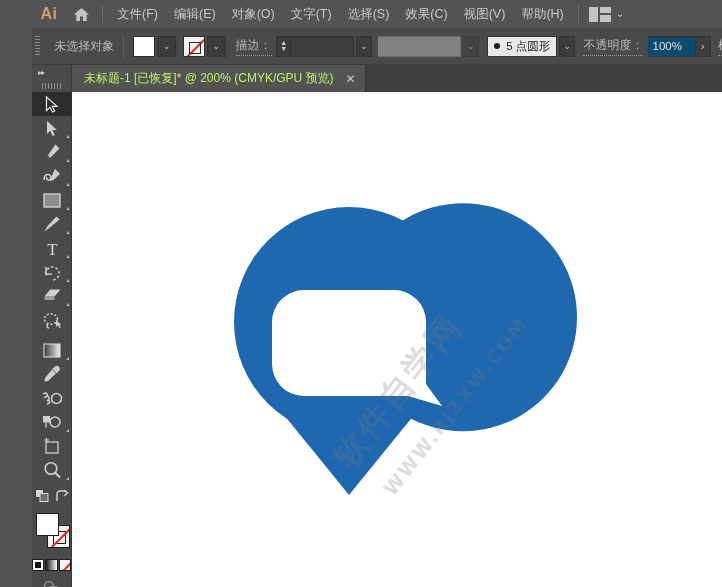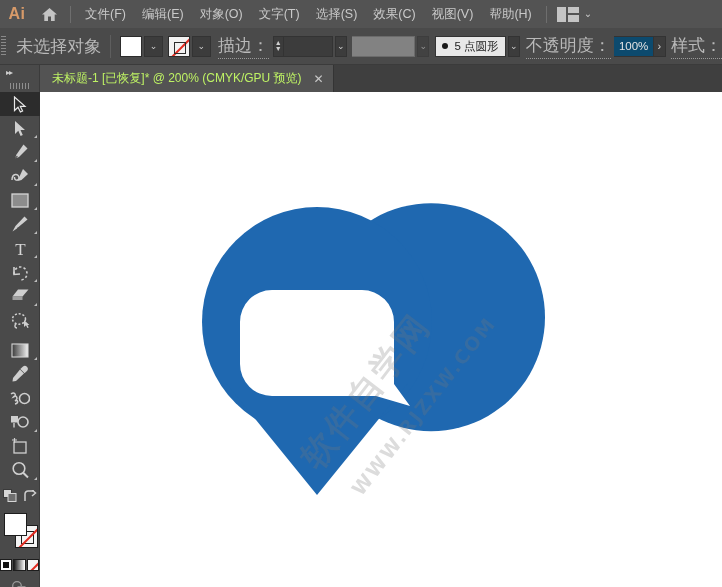--- a/index.html
+++ b/index.html
@@ -3,21 +3,21 @@
 <meta charset="utf-8">
 <style>
   * { box-sizing: border-box; margin: 0; padding: 0; }
   html, body {
     width: 722px; height: 587px;
     overflow: hidden;
     background: #535353;
     font-family: "Liberation Sans", "DejaVu Sans", sans-serif;
     -webkit-font-smoothing: antialiased;
   }
-  #app { position: relative; width: 616px; height: 587px; }
+  #app { position: relative; width: 616px; height: 587px; margin-left: 32px; }
 
   
   .menubar {
     position: absolute; left: 0; top: 0; width: 722px; height: 28px;
     background: #535353;
     display: flex; align-items: center;
   }
   .ai-logo {
     width: 34px; height: 28px;
     display: flex; align-items: center; justify-content: center;
@@ -48,21 +48,21 @@
     border-bottom: 1px solid #3b3b3b;
   }
   .grip {
     width: 13px; height: 37px;
     display: flex; align-items: center; justify-content: center;
   }
   .grip span {
     display: block; width: 5px; height: 21px;
     background-image: repeating-linear-gradient(to bottom, #8a8a8a 0 1px, transparent 1px 3px);
   }
-  .cb-label { color: #b9b9b9; font-size: 17px; white-space: nowrap; }
+  .cb-label { color: #b9b9b9; font-size: 12px; white-space: nowrap; }
   .cb-label.dotted { border-bottom: 1px dotted #9a9a9a; padding-bottom: 1px; }
   .cb-sep { width: 1px; height: 23px; background: #5e5e5e; margin: 0 9px; }
 
   .swatch-group { display: flex; align-items: center; }
   .swatch {
     width: 22px; height: 21px; background: #ffffff;
     border: 1px solid #2c2c2c;
   }
   .swatch.none { background: #f2f2f2; position: relative; overflow: hidden; }
   .swatch.none::after {

